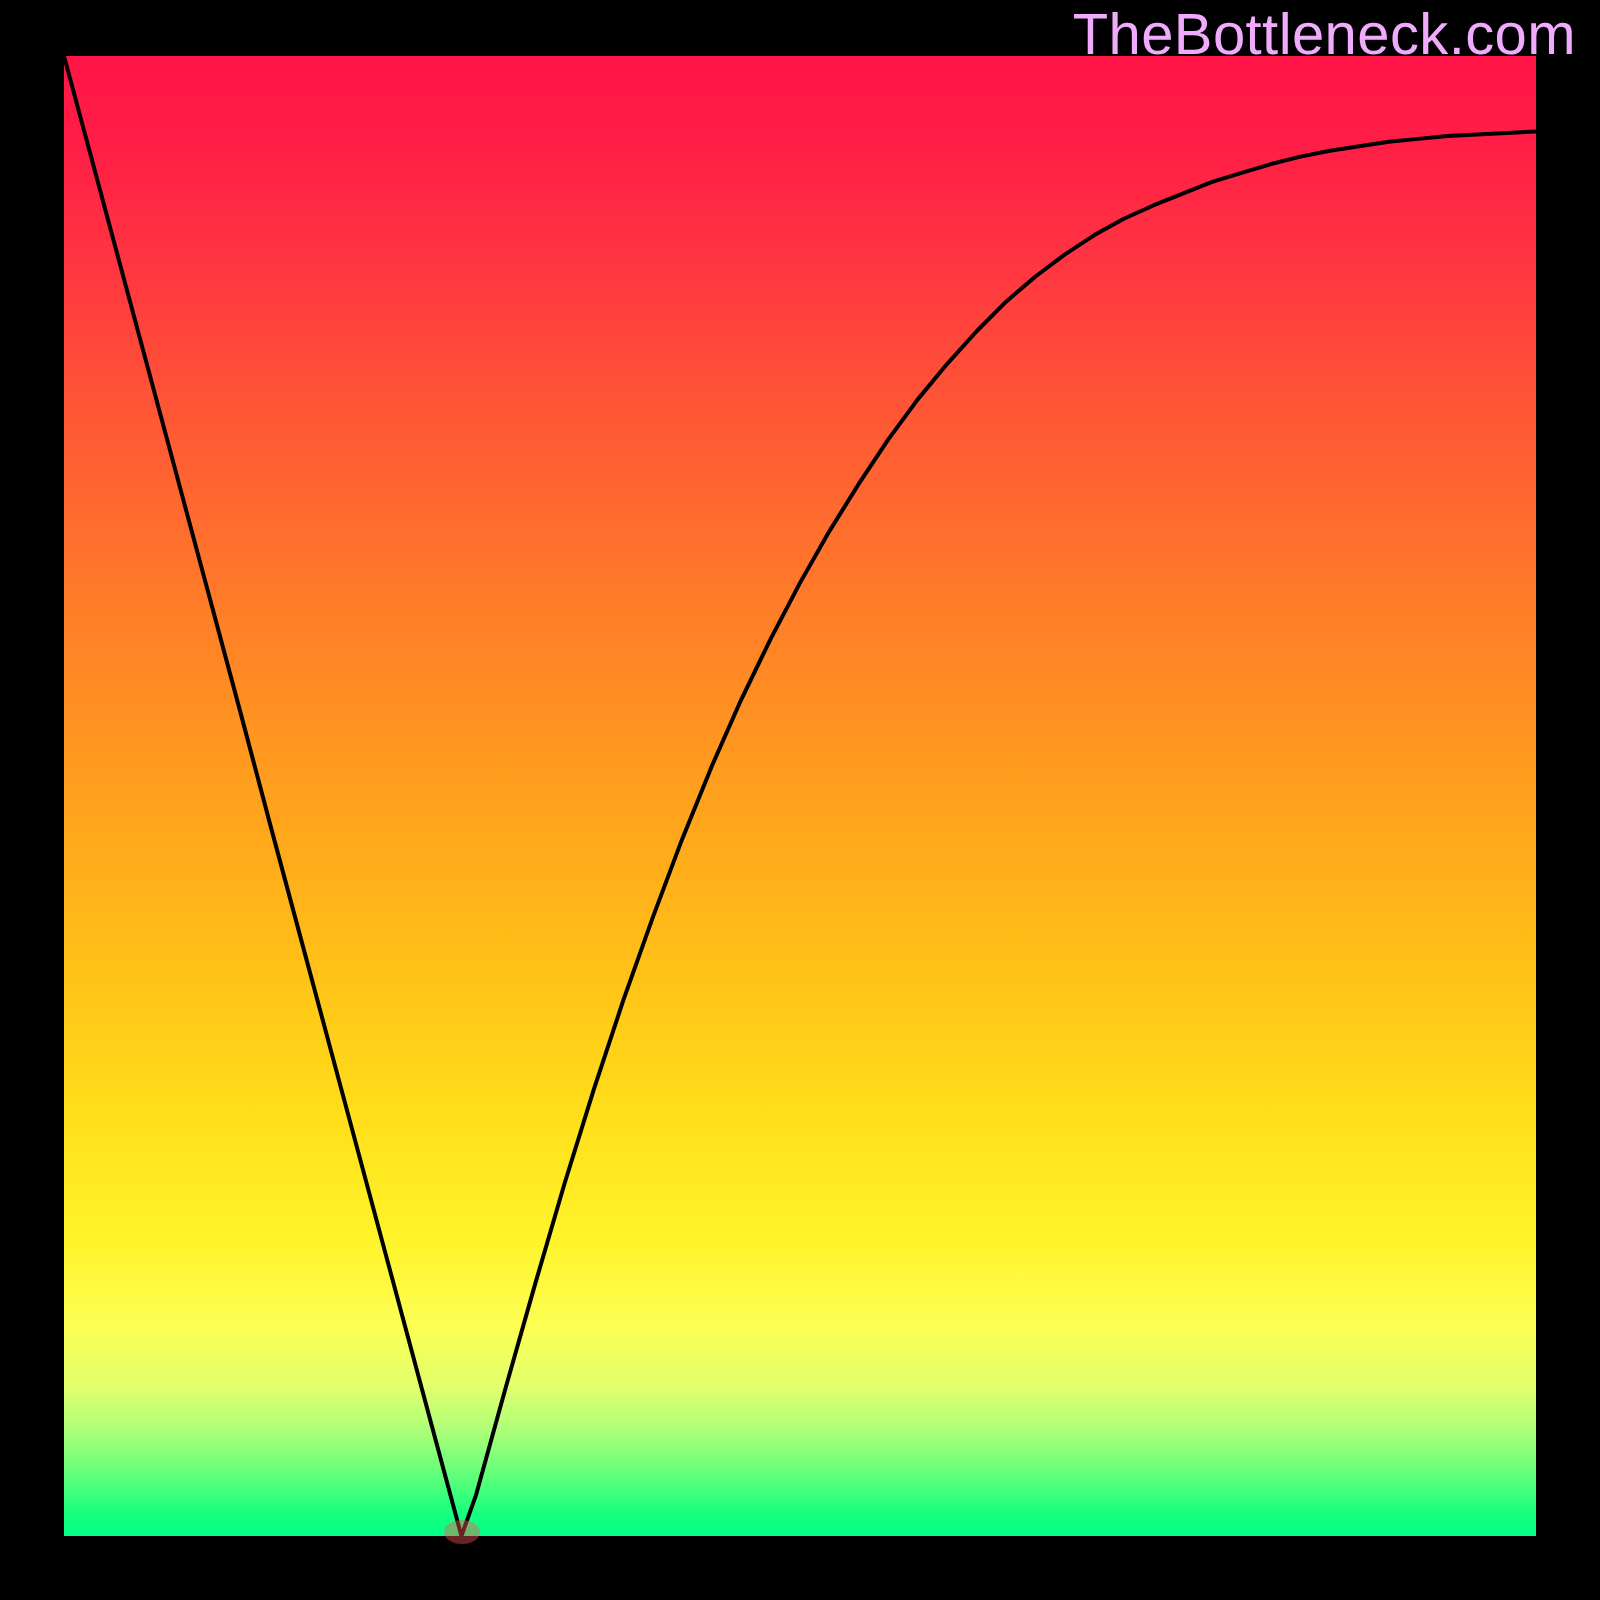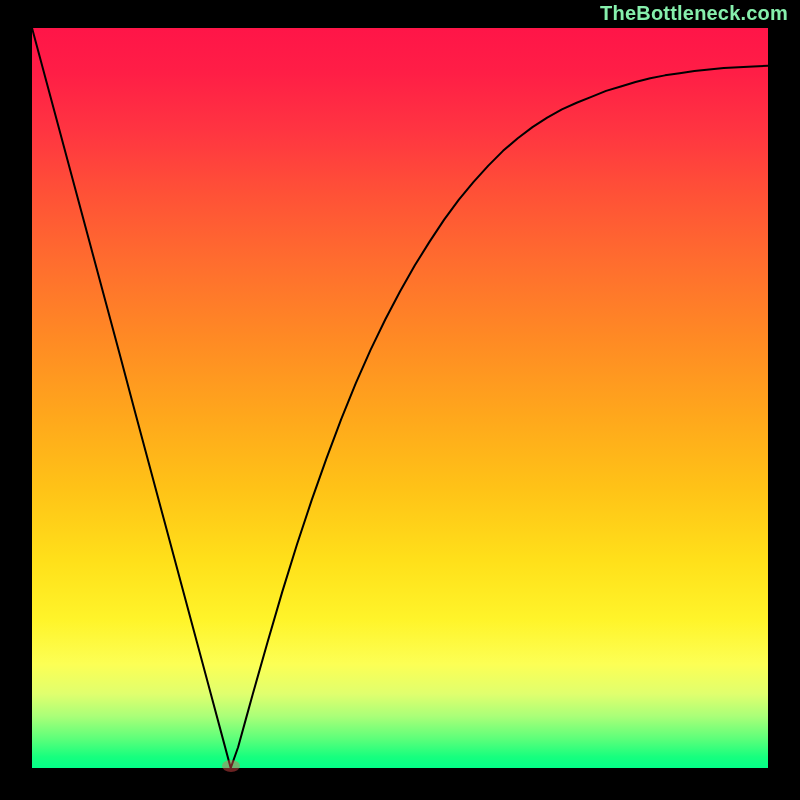--- a/index.html
+++ b/index.html
@@ -14,23 +14,23 @@
     position: relative;
     width: 800px;
     height: 800px;
     background: #000;
   }
   .watermark {
     position: absolute;
     top: 2px;
     right: 12px;
     font-family: Arial, Helvetica, sans-serif;
-    font-size: 20px;
-    font-weight: 700;
-    color: #86efac;
+    font-size: 29px;
+    font-weight: 400;
+    color: #f0abfc;
     letter-spacing: 0.2px;
     user-select: none;
   }
   .plot {
     position: absolute;
     left: 32px;
     top: 28px;
     width: 736px;
     height: 740px;
   }

